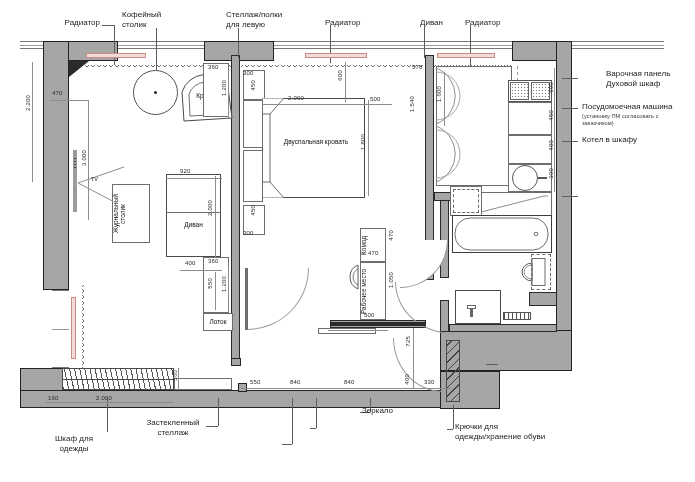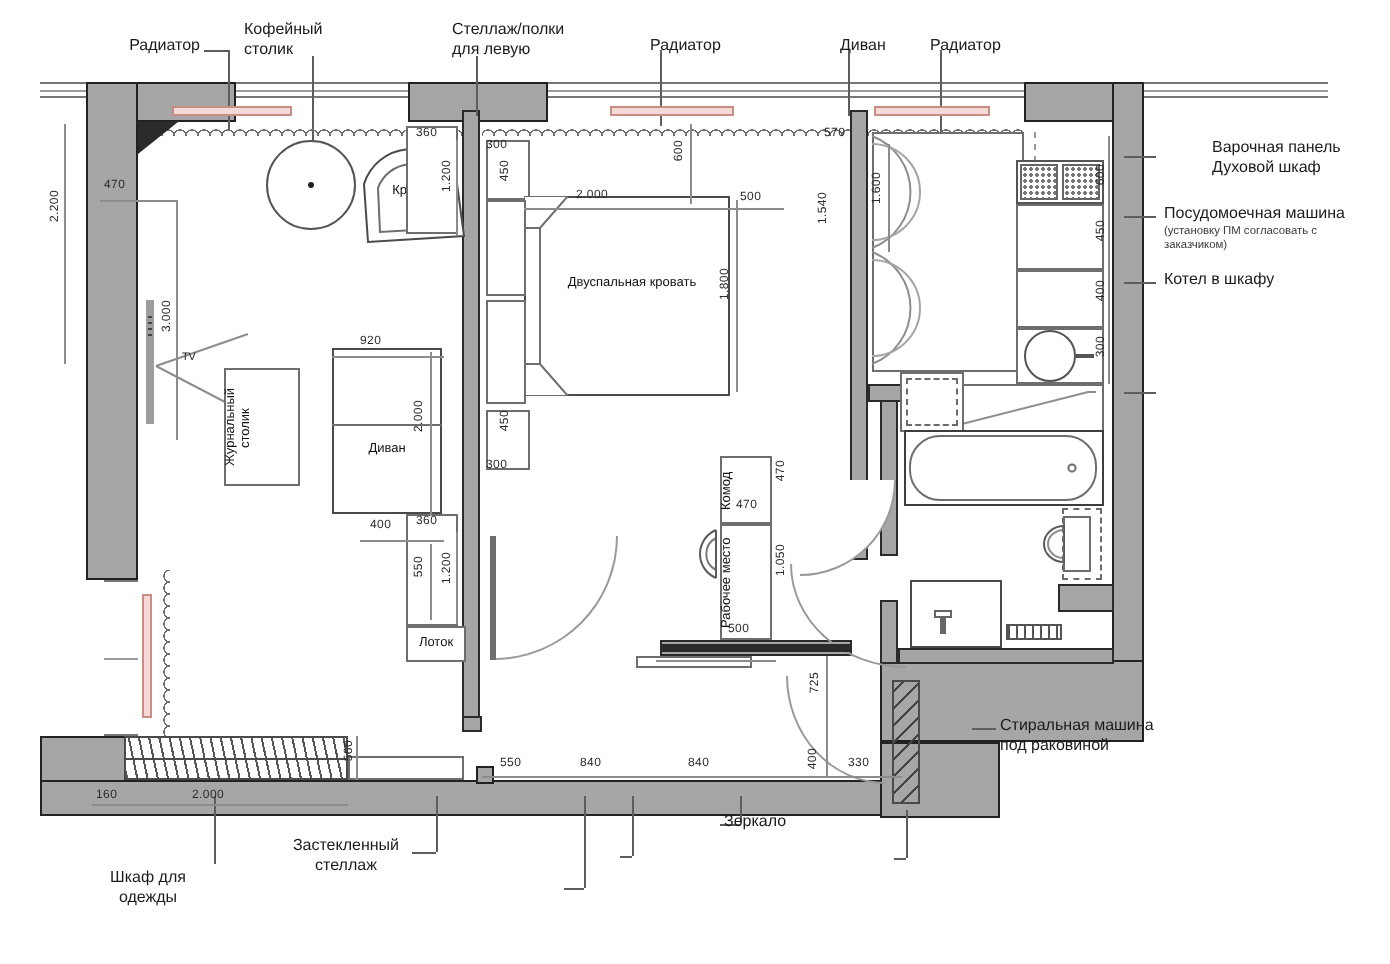--- a/index.html
+++ b/index.html
@@ -146,22 +146,20 @@
   <div class="callout" style="left:582px;top:102px;width:112px;">Посудомоечная машина</div>
   <div class="callout sub" style="left:582px;top:113px;width:110px;">(установку ПМ согласовать с
 заказчиком)</div>
 
   <div class="leader h" style="left:562px;top:141px;width:16px;"></div>
   <div class="callout" style="left:582px;top:135px;width:112px;">Котел в шкафу</div>
 
   <div class="leader h" style="left:562px;top:196px;width:16px;"></div>
 
   <div class="leader h" style="left:486px;top:364px;width:12px;"></div>
-  <div class="callout" style="left:500px;top:358px;width:120px;">Стиральная машина
-под раковиной</div>
 
   <div class="leader v" style="left:107px;top:398px;height:34px;"></div>
   <div class="callout c" style="left:38px;top:434px;width:72px;">Шкаф для
 одежды</div>
 
   <div class="leader v" style="left:218px;top:398px;height:28px;"></div>
   <div class="leader h" style="left:206px;top:426px;width:12px;"></div>
   <div class="callout c" style="left:140px;top:418px;width:66px;">Застекленный
 стеллаж</div>
 
@@ -170,20 +168,22 @@
 
   <div class="leader v" style="left:316px;top:398px;height:30px;"></div>
   <div class="leader h" style="left:310px;top:428px;width:6px;"></div>
 
   <div class="leader v" style="left:370px;top:398px;height:14px;"></div>
   <div class="leader h" style="left:360px;top:412px;width:10px;"></div>
   <div class="callout" style="left:362px;top:406px;width:56px;">Зеркало</div>
 
   <div class="leader v" style="left:453px;top:405px;height:24px;"></div>
   <div class="leader h" style="left:447px;top:429px;width:6px;"></div>
+  <div class="callout" style="left:455px;top:422px;width:130px;">Крючки для
+одежды/хранение обуви</div>
 
   <div class="ab curtain" style="left:69px;top:61px;width:162px;"></div>
 
   <div class="ab radiator" style="left:86px;top:53px;width:60px;height:5px;"></div>
 
   <svg class="ab" style="left:69px;top:61px;width:22px;height:18px;">
     <polygon points="0,0 20,0 0,16" fill="#2b2b2b"></polygon>
   </svg>
 
   <div class="ab circle" style="left:133px;top:70px;width:45px;height:45px;"></div>

